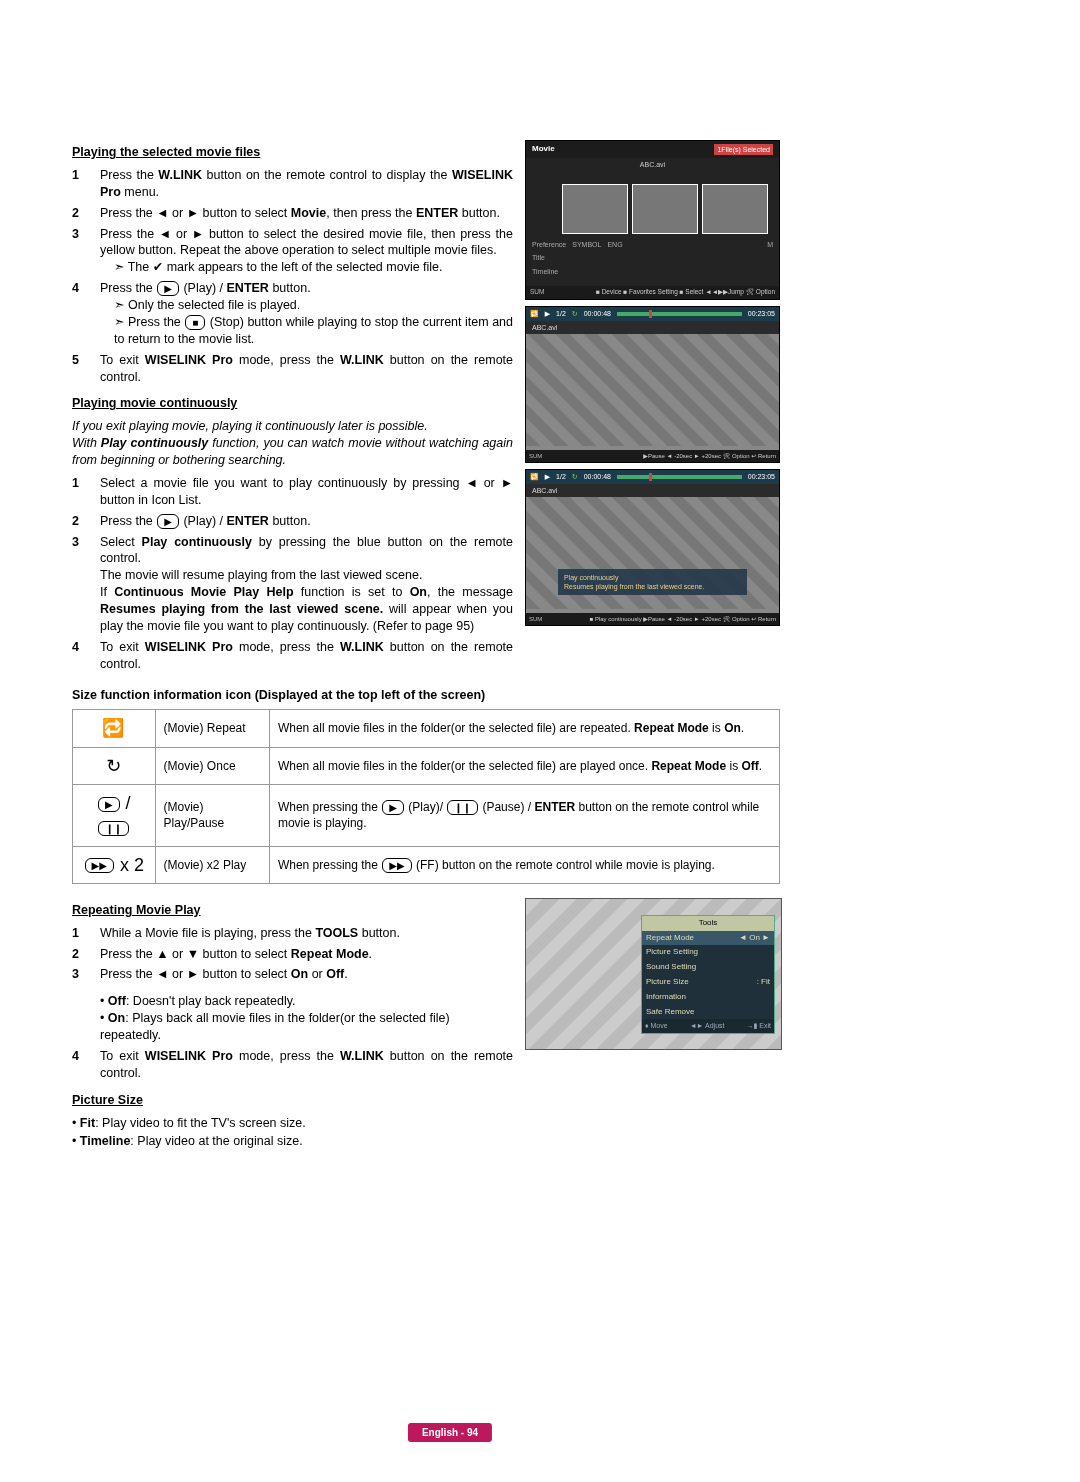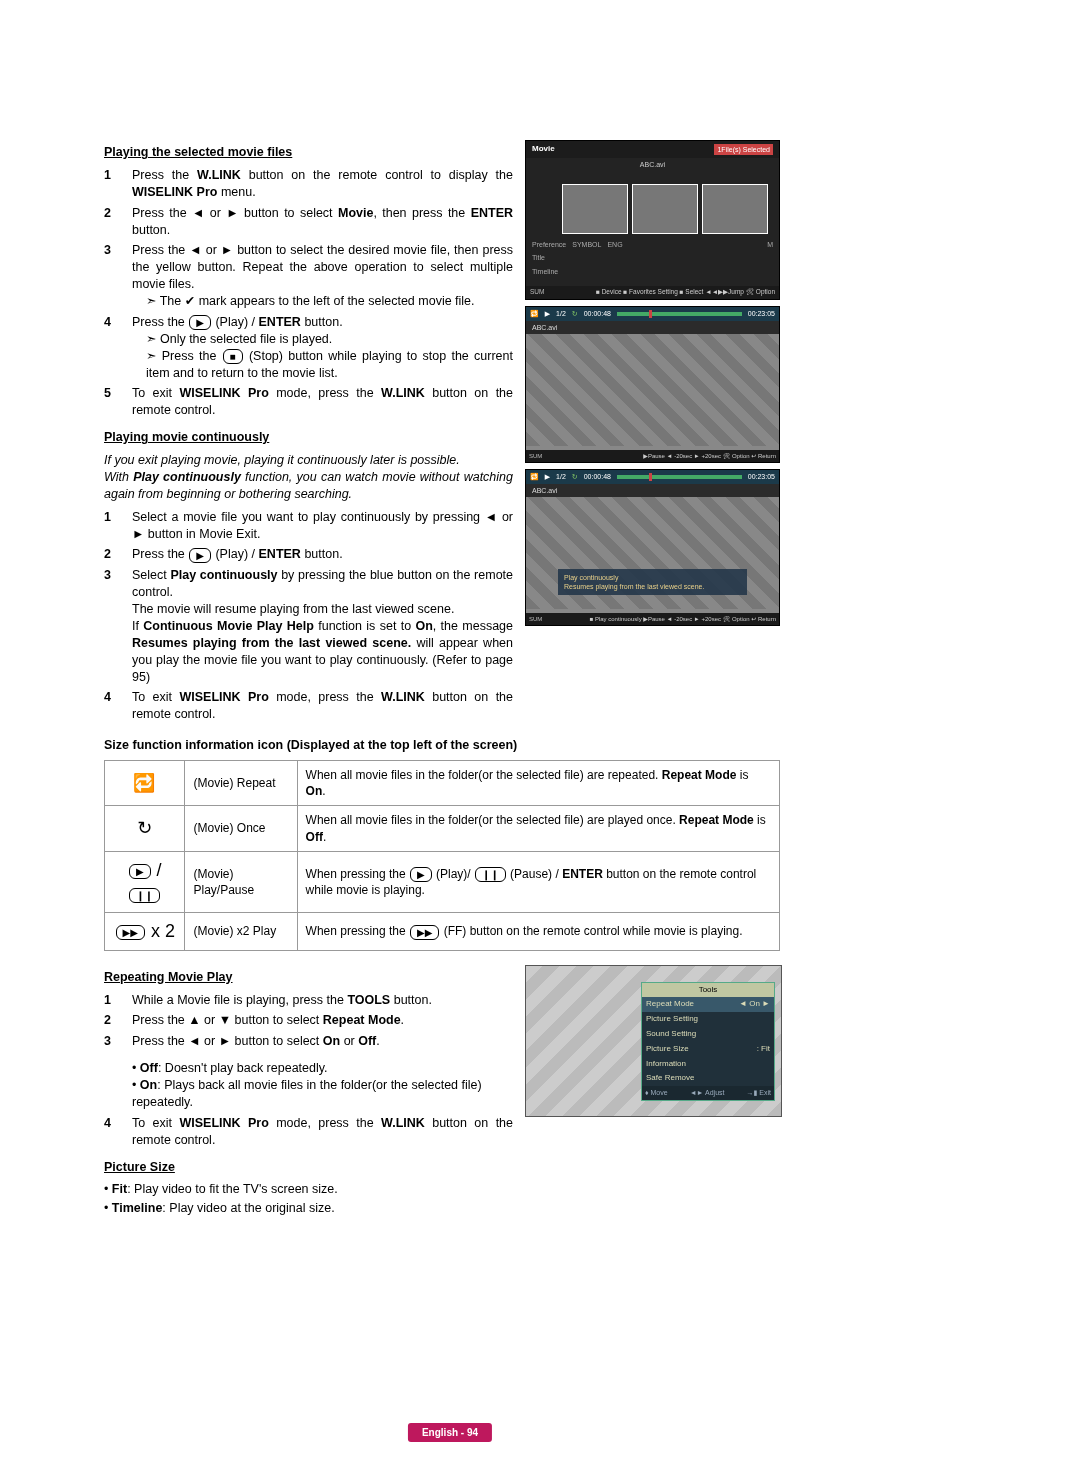--- a/index.html
+++ b/index.html
@@ -9,21 +9,21 @@
     font-family: Arial, Helvetica, sans-serif;
     color: #000;
     font-size: 12.5px;
     line-height: 1.35;
   }
   .page {
     width: 900px;
     height: 1482px;
     position: relative;
     box-sizing: border-box;
-    padding: 140px 120px 40px 104px;
+    padding: 140px 120px 40px 72px;
   }
   .row { display: flex; gap: 12px; }
   .left-col { flex: 1; }
   .right-col { width: 255px; flex-shrink: 0; }
   .section-title {
     font-weight: bold;
     text-decoration: underline;
     margin: 4px 0 6px 0;
   }
   ol.steps {
@@ -194,21 +194,21 @@
             <span class="num">5</span>
             <span class="body">To exit <span class="b">WISELINK Pro</span> mode, press the <span class="b">W.LINK</span> button on the remote control.</span>
           </li>
       </ol>
 
       <div class="section-title">Playing movie continuously</div>
       <div class="para">If you exit playing movie, playing it continuously later is possible.<br>With <span class="b">Play continuously</span> function, you can watch movie without watching again from beginning or bothering searching.</div>
       <ol class="steps">
         <li>
             <span class="num">1</span>
-            <span class="body">Select a movie file you want to play continuously by pressing ◄ or ► button in Movie Exit.</span>
+            <span class="body">Select a movie file you want to play continuously by pressing ◄ or ► button in Icon List.</span>
           </li>
         <li>
             <span class="num">2</span>
             <span class="body">Press the <span class="keyicon">▶</span> (Play) / <span class="b">ENTER</span> button.</span>
           </li>
         <li>
             <span class="num">3</span>
             <span class="body">Select <span class="b">Play continuously</span> by pressing the blue button on the remote control.<br>The movie will resume playing from the last viewed scene.<br>If <span class="b">Continuous Movie Play Help</span> function is set to <span class="b">On</span>, the message <span class="b">Resumes playing from the last viewed scene.</span> will appear when you play the movie file you want to play continuously. (Refer to page 95)</span>
           </li>
         <li>

